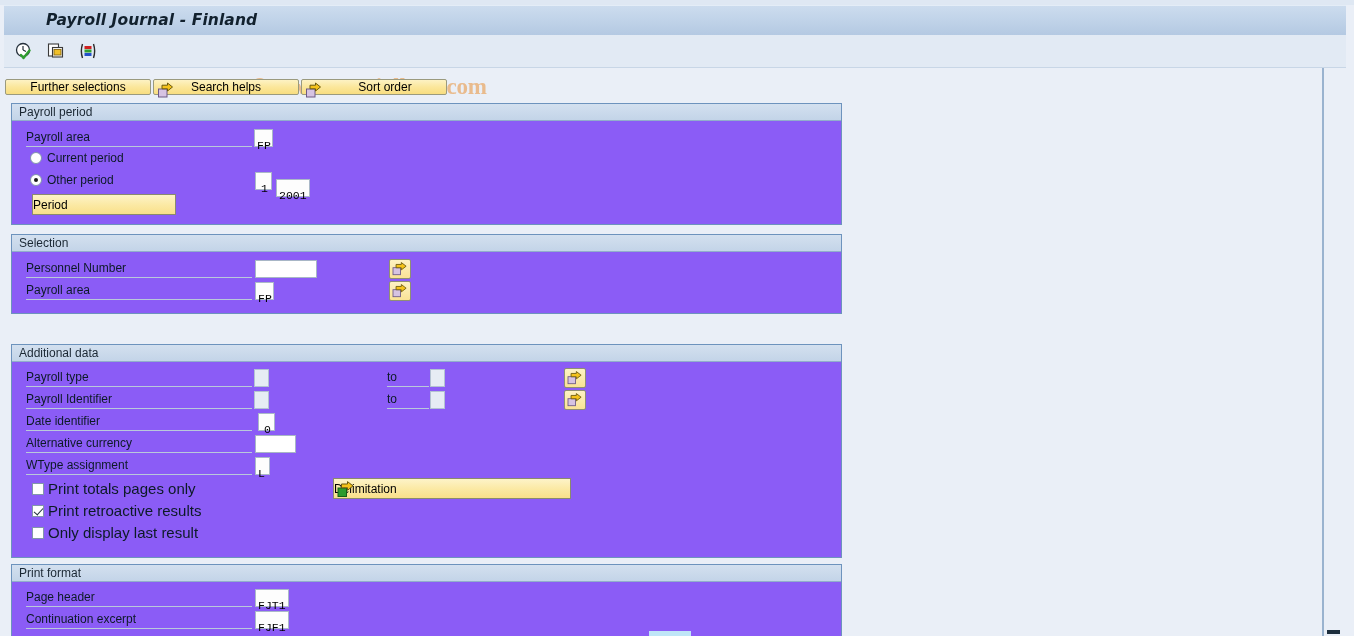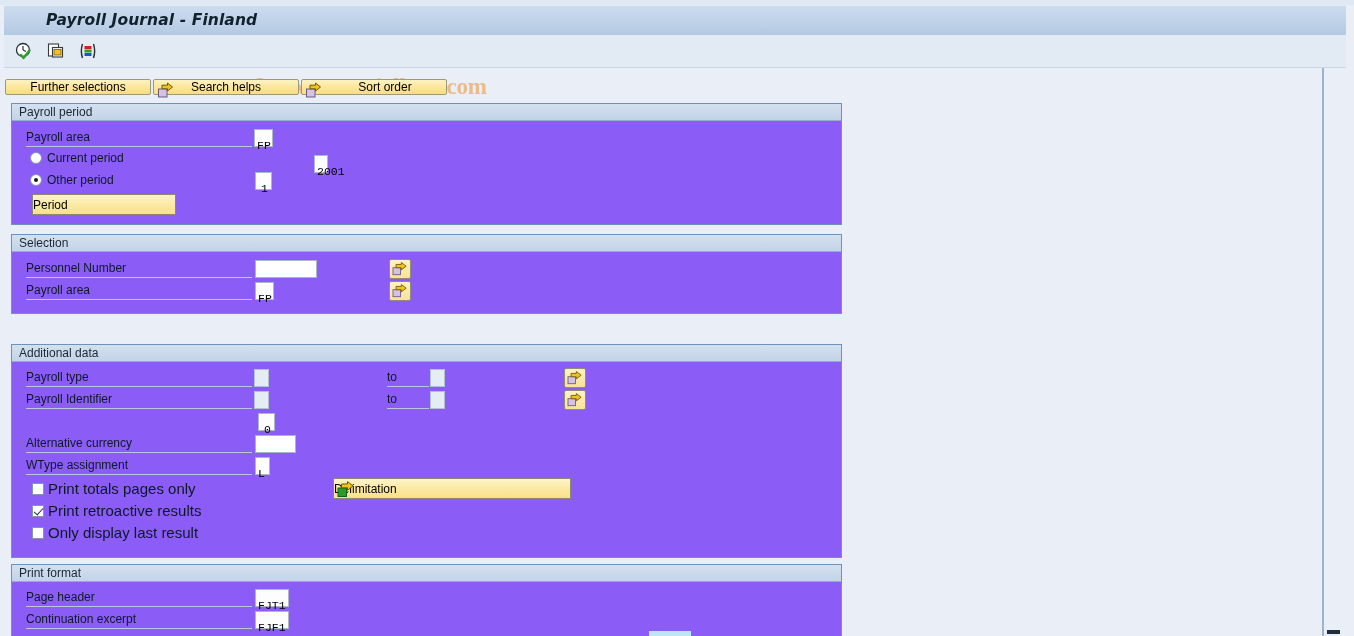--- a/index.html
+++ b/index.html
@@ -331,21 +331,21 @@
         <div class="radio-row" style="left:18px; top:30px;">
           <span class="radio"></span>
           <span class="txt">Current period</span>
         </div>
 
         <div class="radio-row" style="left:18px; top:52px;">
           <span class="radio on"></span>
           <span class="txt">Other period</span>
         </div>
         <div class="inp ro num" style="left:243px; top:51px; width:17px;">1</div>
-        <div class="inp ro num" style="left:264px; top:34px; width:14px;margin-left:38px;">2001</div>
+        <div class="inp ro num" style="left:264px; top:58px; width:34px;">2001</div>
 
         <div class="wbtn" style="left:20px; top:73px; width:144px; height:21px;">
           <span>Period</span>
         </div>
 
       </div>
     </div>
 
     <div class="group" style="left:6px; top:131px; width:831px; height:80px;">
       <div class="group-hdr">Selection</div>
@@ -391,20 +391,21 @@
         <div class="inp empty-dim" style="left:242px; top:29px; width:15px;"></div>
         <div class="flabel" style="left:375px; top:29px; width:42px;">to</div>
         <div class="inp empty-dim" style="left:418px; top:29px; width:15px;"></div>
         <div class="msbtn" style="left:552px; top:28px;">
           <svg width="16" height="14" viewBox="0 0 18 16">
             <rect x="1" y="6.5" width="8.5" height="8" fill="#d6c3e2" stroke="#6d5a84" stroke-width="1"></rect>
             <path d="M4.5 2.8 L10.5 2.8 L10.5 0.6 L16 4.8 L10.5 9 L10.5 6.6 L4.5 6.6 Z" fill="#f5c21a" stroke="#6b5a0e" stroke-width="1" stroke-linejoin="round"></path>
           </svg>
         </div>
 
+        <div class="flabel" style="left:14px; top:51px; width:226px;">Date identifier</div>
         <div class="inp ro num" style="left:246px; top:51px; width:17px;">0</div>
 
         <div class="flabel" style="left:14px; top:73px; width:226px;">Alternative currency</div>
         <div class="inp" style="left:243px; top:73px; width:41px;"></div>
 
         <div class="flabel" style="left:14px; top:95px; width:226px;">WType assignment</div>
         <div class="inp ro" style="left:243px; top:95px; width:15px;">L</div>
 
         <div class="check-row" style="left:20px; top:118px;">
           <span class="cbox"></span>

